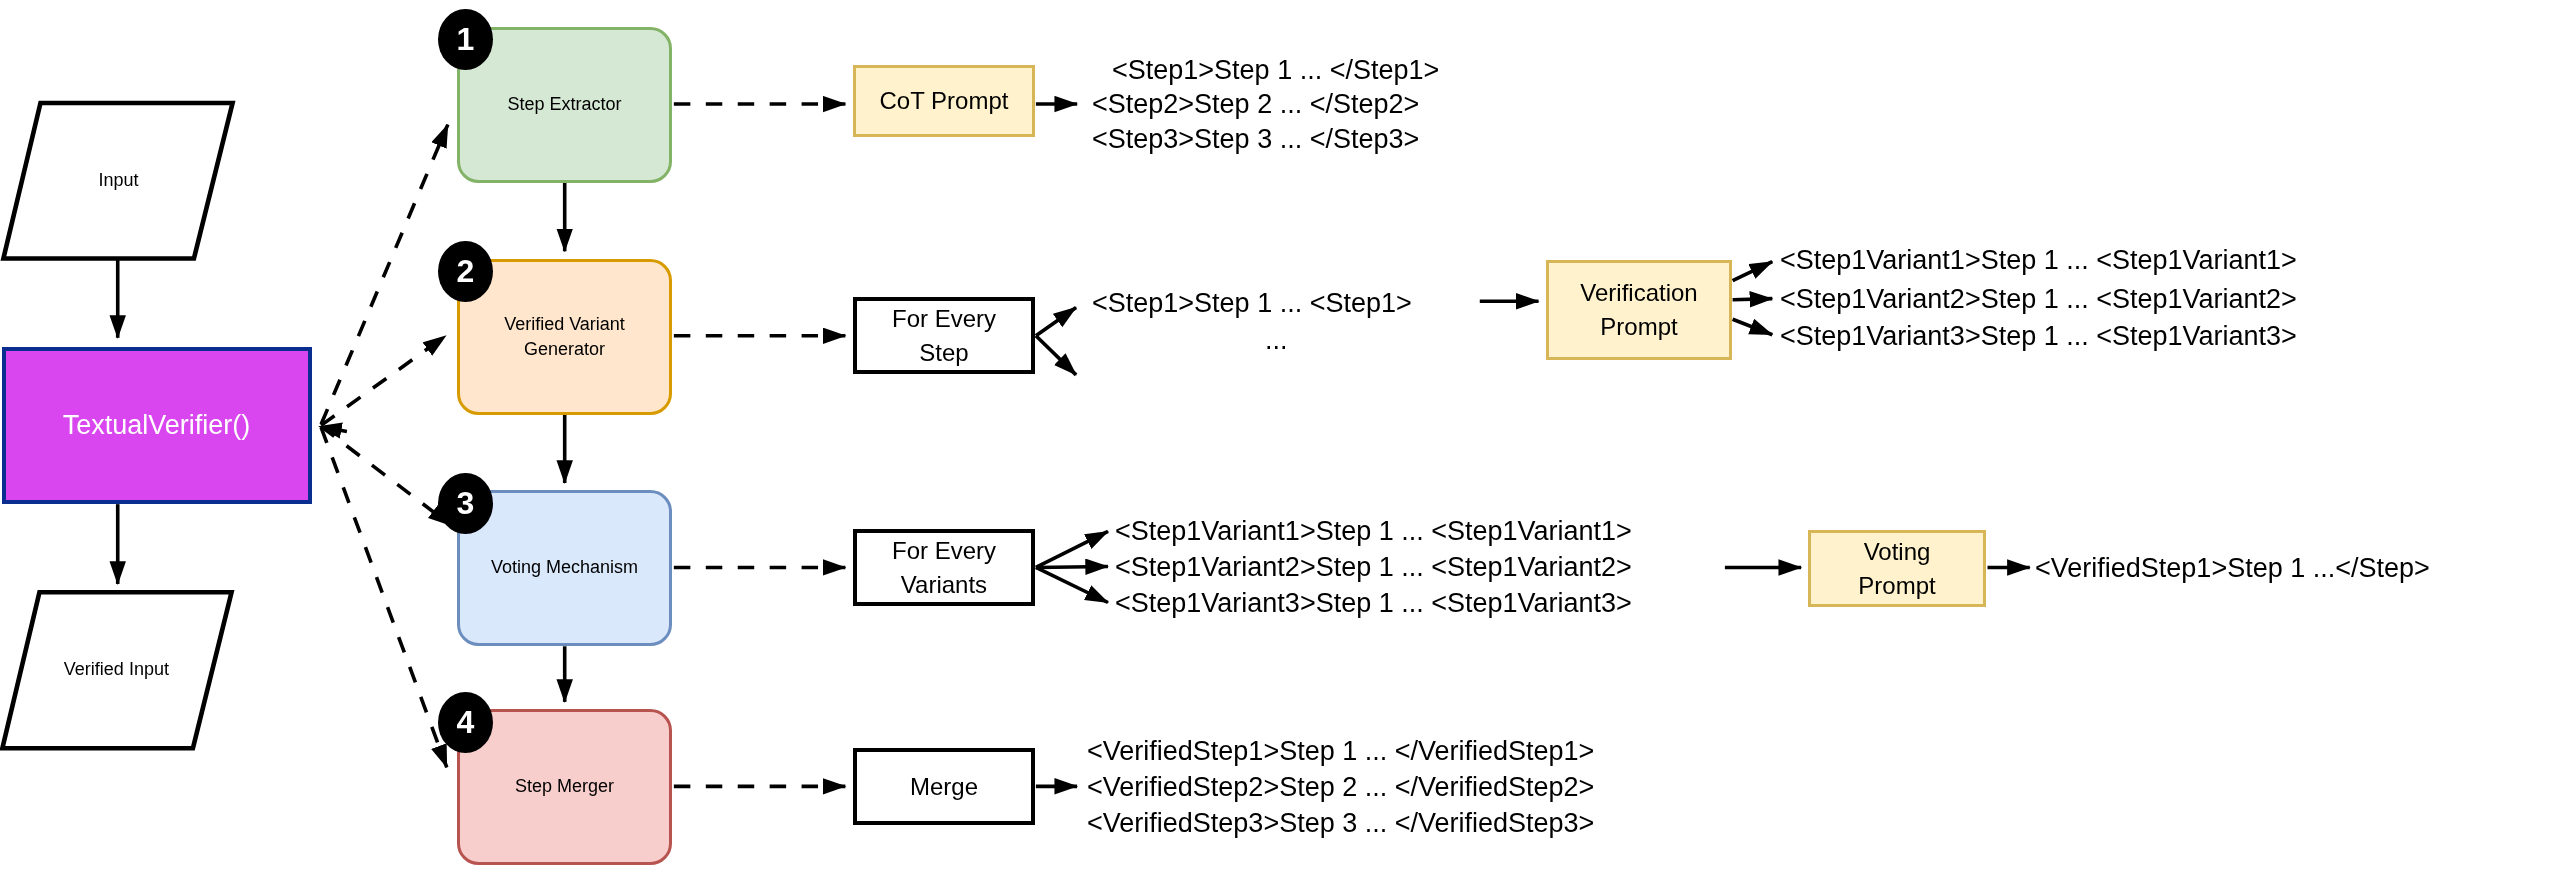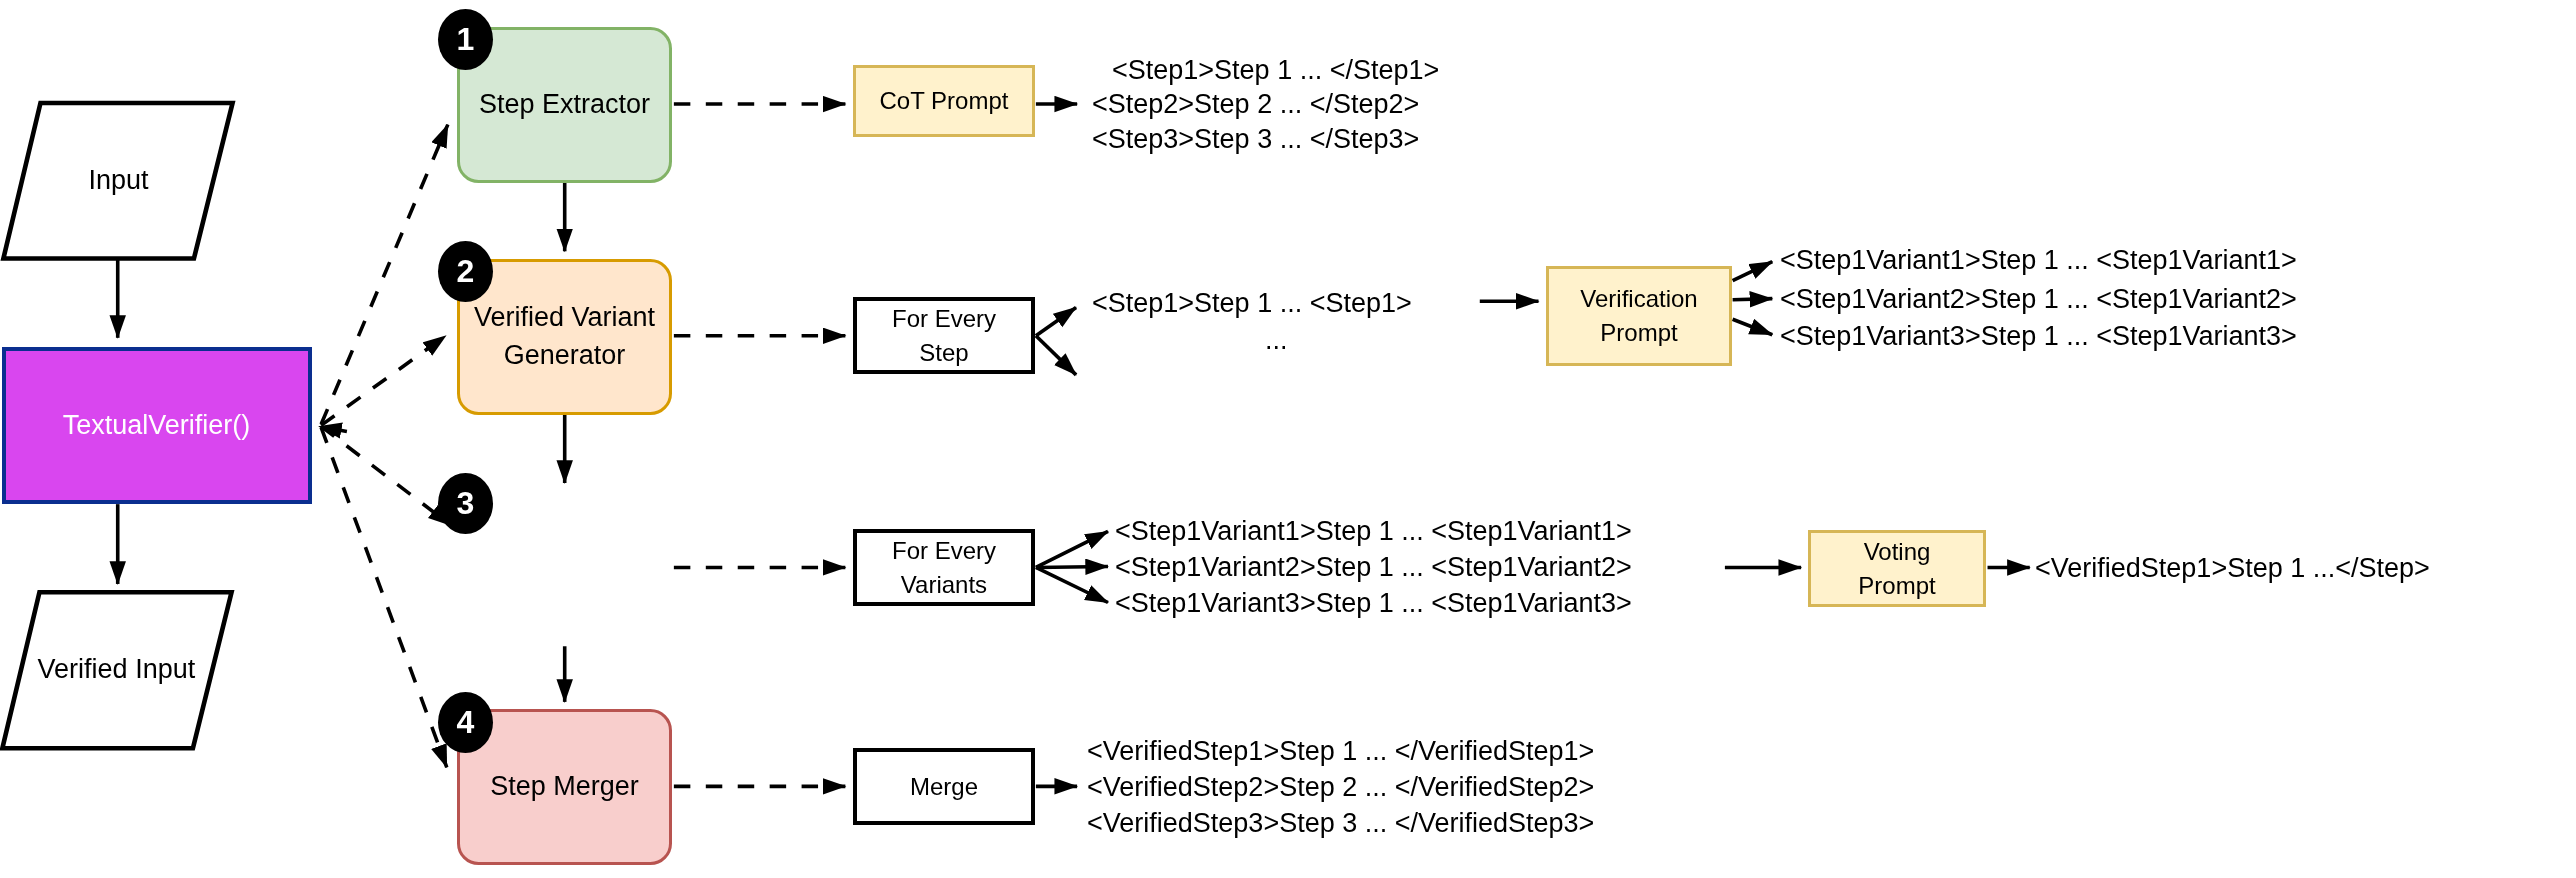--- a/index.html
+++ b/index.html
@@ -1,20 +1,20 @@
 <!DOCTYPE html>
 <html style="font-size:8.2px"><head>
 <meta charset="utf-8">
 <style>
   html,body{margin:0;padding:0;background:#ffffff;}
   #diagram{position:relative;width:2682px;height:878px;background:#ffffff;overflow:hidden;
            font-family:"Liberation Sans",sans-serif;color:#000;}
   #wires{position:absolute;left:0;top:0;width:2682px;height:878px;}
   .node{position:absolute;box-sizing:border-box;display:flex;flex-direction:column;
-        align-items:center;justify-content:center;text-align:center;font-size:27px;line-height:1.4;}
+        align-items:center;justify-content:center;text-align:center;font-size:18px;line-height:1.4;}
   .rounded{border-radius:21.6px;}
   .green {background:#d5e8d4;border:3.1px solid #82b366;}
   .orange{background:#ffe6cc;border:3.1px solid #d79b00;}
   .blue  {background:#dae8fc;border:3.1px solid #6c8ebf;}
   .red   {background:#f8cecc;border:3.1px solid #b85450;}
   .yellow{background:#fff2cc;border:3.6px solid #d6b656;font-size:24px;}
   .white-box{background:#ffffff;border:4.6px solid #000000;font-size:24px;}
   .tv{background:#d946ef;border:4.1px solid #0a2e8f;color:#ffffff;font-size:27px;}
   .plabel{background:transparent;border:none;}
   .badge{position:absolute;width:55px;height:61px;border-radius:50%;background:#000;color:#fff;
@@ -90,41 +90,44 @@
   </div>
 
   <div class="node orange rounded" style="left:457px;top:259px;width:215px;height:156px;">
     <span>Verified Variant</span>
     <span>Generator</span>
   </div>
   <div class="badge" style="left:438px;top:241px;">
     <span>2</span>
   </div>
 
+  <div class="node blue rounded" style="left:457px;top:490px;width:215px;height:156px;">
+    <span>Voting Mechanism</span>
+  </div>
   <div class="badge" style="left:438px;top:473px;">
     <span>3</span>
   </div>
 
   <div class="node red rounded" style="left:457px;top:709px;width:215px;height:156px;">
     <span>Step Merger</span>
   </div>
   <div class="badge" style="left:438px;top:692px;">
     <span>4</span>
   </div>
 
   <div class="node yellow" style="left:853px;top:65px;width:182px;height:72px;">
     <span>CoT Prompt</span>
   </div>
 
   <div class="node white-box" style="left:853px;top:297px;width:182px;height:77px;">
     <span>For Every</span>
     <span>Step</span>
   </div>
 
-  <div class="node yellow" style="left:1546px;top:266px;width:186px;height:100px;">
+  <div class="node yellow" style="left:1546px;top:260px;width:186px;height:100px;">
     <span>Verification</span>
     <span>Prompt</span>
   </div>
 
   <div class="node white-box" style="left:853px;top:529px;width:182px;height:77px;">
     <span>For Every</span>
     <span>Variants</span>
   </div>
 
   <div class="node yellow" style="left:1808px;top:530px;width:178px;height:77px;">

